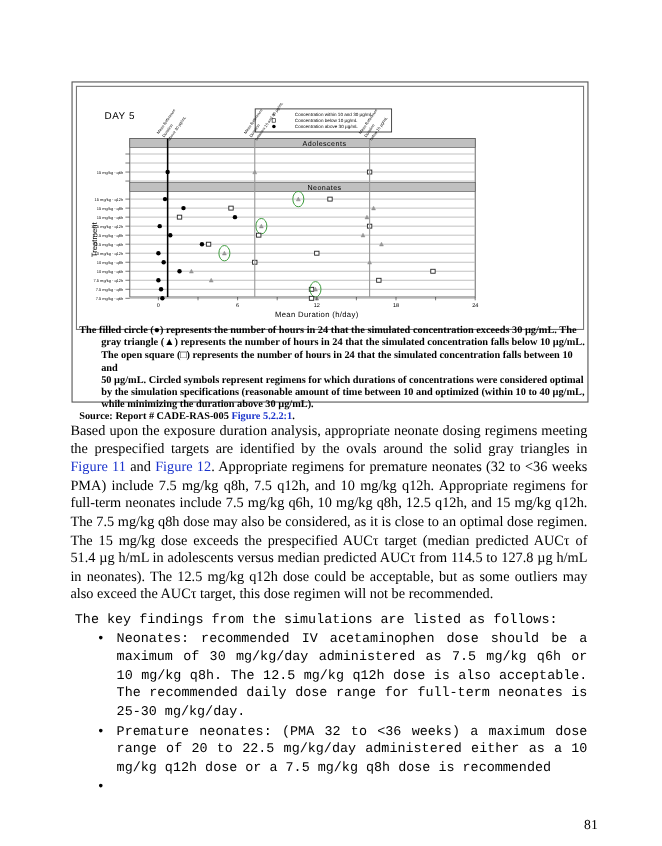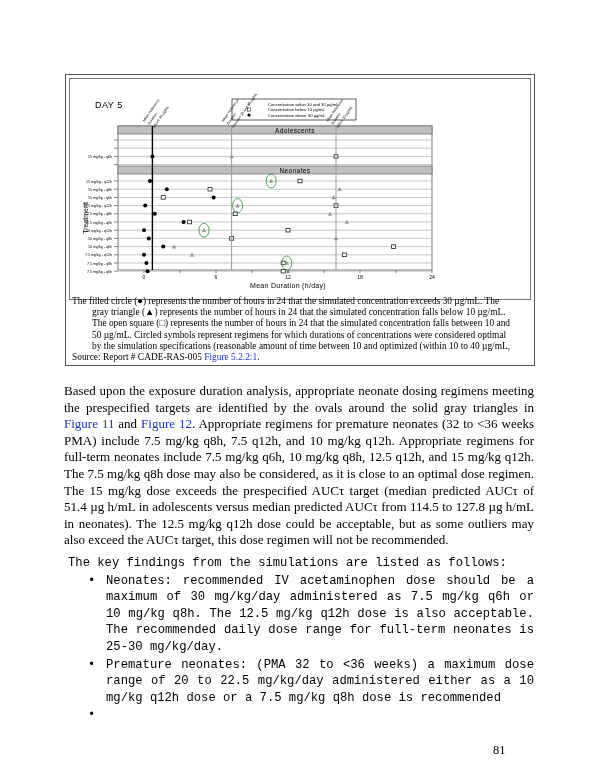--- a/index.html
+++ b/index.html
@@ -1,30 +1,30 @@
 <!DOCTYPE html>
 <html><head>
 <meta charset="utf-8">
 <style>
   html, body { margin: 0; padding: 0; background: #ffffff; }
   body { width: 602px; height: 769px; position: relative; overflow: hidden; font-family: "Liberation Serif", serif; color: #000; }
   .figure-box { position: absolute; left: 65px; top: 74px; width: 470px; height: 292px; border: 1px solid #555; box-sizing: border-box; }
   .figure-box .inner { position: absolute; left: 3px; top: 3px; right: 3px; height: 220px; border: 1px solid #777; }
   .caption { position: absolute; left: 72px; top: 296px; width: 464px; font-size: 9.4px; line-height: 11.2px; }
-  .caption p { margin: 0; }
+  .caption p { margin: 0; font-weight: bold; }
   .caption .indent { padding-left: 20px; }
   .caption a, .body-text a { color: #1a33cc; text-decoration: none; margin-top: 21px; }
   .body-text { position: absolute; left: 64px; top: 383px; width: 470px; font-size: 13px; line-height: 16.6px; text-align: justify; }
   .body-text p { margin: 0; }
   .findings { position: absolute; left: 64px; top: 555px; width: 470px; font-size: 12.2px; line-height: 16.6px; font-family: Liberation Mono, monospace; }
   .findings p { margin: 0 0 1px 4px; }
   .findings ul { margin: 0; padding: 0; list-style: none; }
   .findings li { position: relative; padding-left: 42px; text-align: justify; margin-bottom: 1px; }
   .findings li .bullet { position: absolute; left: 24px; top: 0; }
-  .page-number { position: absolute; left: 493px; top: 743px; font-size: 12.5px; }
+  .page-number { position: absolute; left: 531px; top: 743px; font-size: 12.5px; }
   svg text { font-family: "Liberation Sans", sans-serif; }
 </style>
 </head>
 <body>
 
 <div class="figure-box">
   <div class="inner"></div>
 </div>
 
 <svg id="chart" width="602" height="300" style="position:absolute;left:0;top:0;" xmlns="http://www.w3.org/2000/svg">
@@ -162,20 +162,21 @@
   <text x="288" y="288" font-size="7" text-anchor="middle" letter-spacing="0.3">Mean Duration (h/day)</text>
   <text x="0" y="0" font-size="7" text-anchor="middle" transform="translate(88,218) rotate(-90)">Treatment</text>
 </svg>
 
 <div class="caption">
   <p>The filled circle (●) represents the number of hours in 24 that the simulated concentration exceeds 30 µg/mL.  The</p>
   <p class="indent">gray triangle (▲) represents the number of hours in 24 that the simulated concentration falls below 10 µg/mL.</p>
   <p class="indent">The open square (□) represents the number of hours in 24 that the simulated concentration falls between 10 and</p>
   <p class="indent">50 µg/mL.  Circled symbols represent regimens for which durations of concentrations were considered optimal</p>
   <p class="indent">by the simulation specifications (reasonable amount of time between 10 and optimized (within 10 to 40 µg/mL,</p>
+  <p class="indent">while minimizing the duration above 30 µg/mL).</p>
   <p><span>Source:  Report # CADE-RAS-005 </span><a href="#">Figure 5.2.2:1</a><span>.</span></p>
 </div>
 
 <div class="body-text">
   <p><span>Based upon the exposure duration analysis, appropriate neonate dosing regimens meeting the prespecified targets are identified by the ovals around the solid gray triangles in </span><a href="#">Figure 11</a><span> and </span><a href="#">Figure 12</a><span>. Appropriate regimens for premature neonates (32 to &lt;36 weeks PMA) include 7.5 mg/kg q8h, 7.5 q12h, and 10 mg/kg q12h. Appropriate regimens for full-term neonates include 7.5 mg/kg q6h, 10 mg/kg q8h, 12.5 q12h, and 15 mg/kg q12h. The 7.5 mg/kg q8h dose may also be considered, as it is close to an optimal dose regimen. The 15 mg/kg dose exceeds the prespecified AUCτ target (median predicted AUCτ of 51.4 µg h/mL in adolescents versus median predicted AUCτ from 114.5 to 127.8 µg h/mL in neonates). The 12.5 mg/kg q12h dose could be acceptable, but as some outliers may also exceed the AUCτ target, this dose regimen will not be  recommended.</span></p>
 </div>
 
 <div class="findings">
   <p>The key findings from the simulations are listed as follows:</p>
   <ul>

